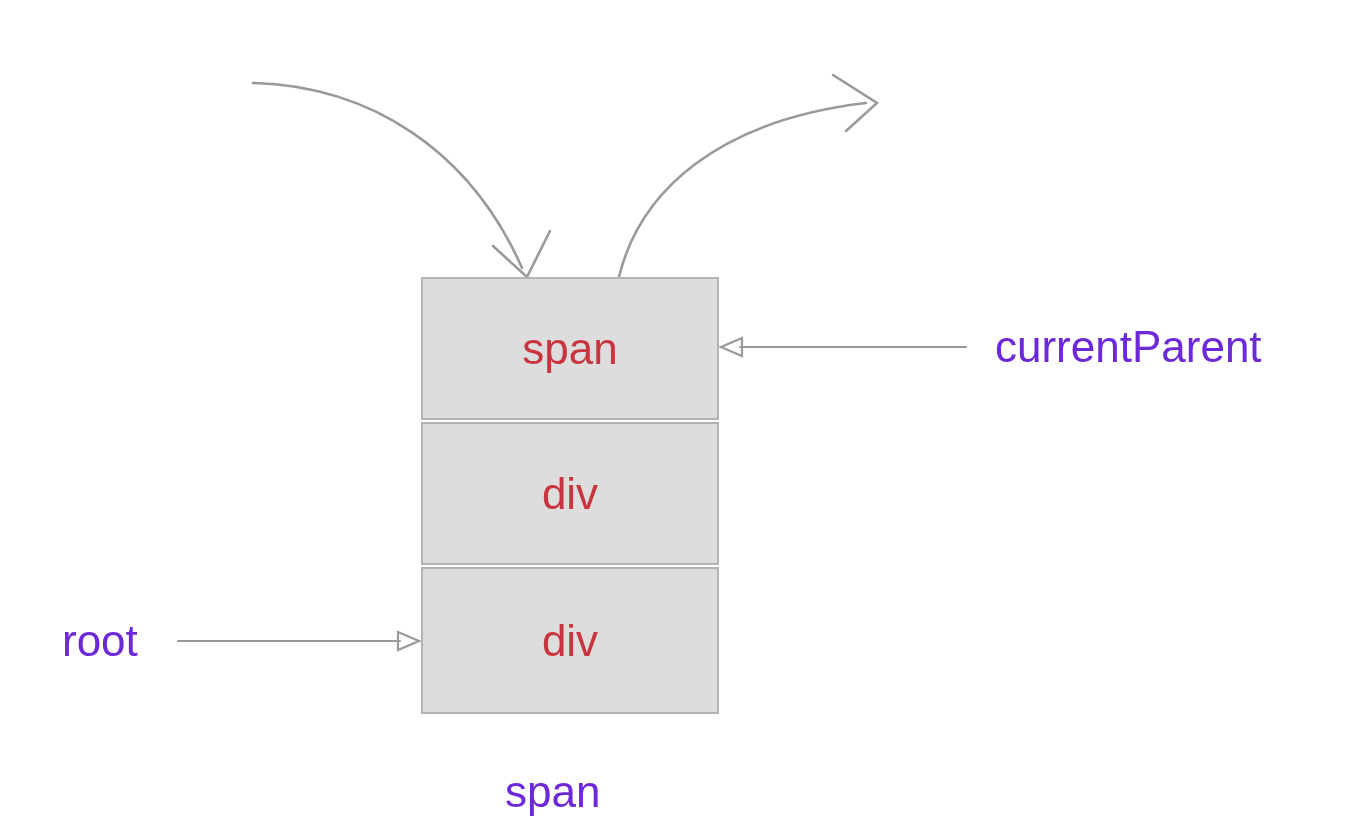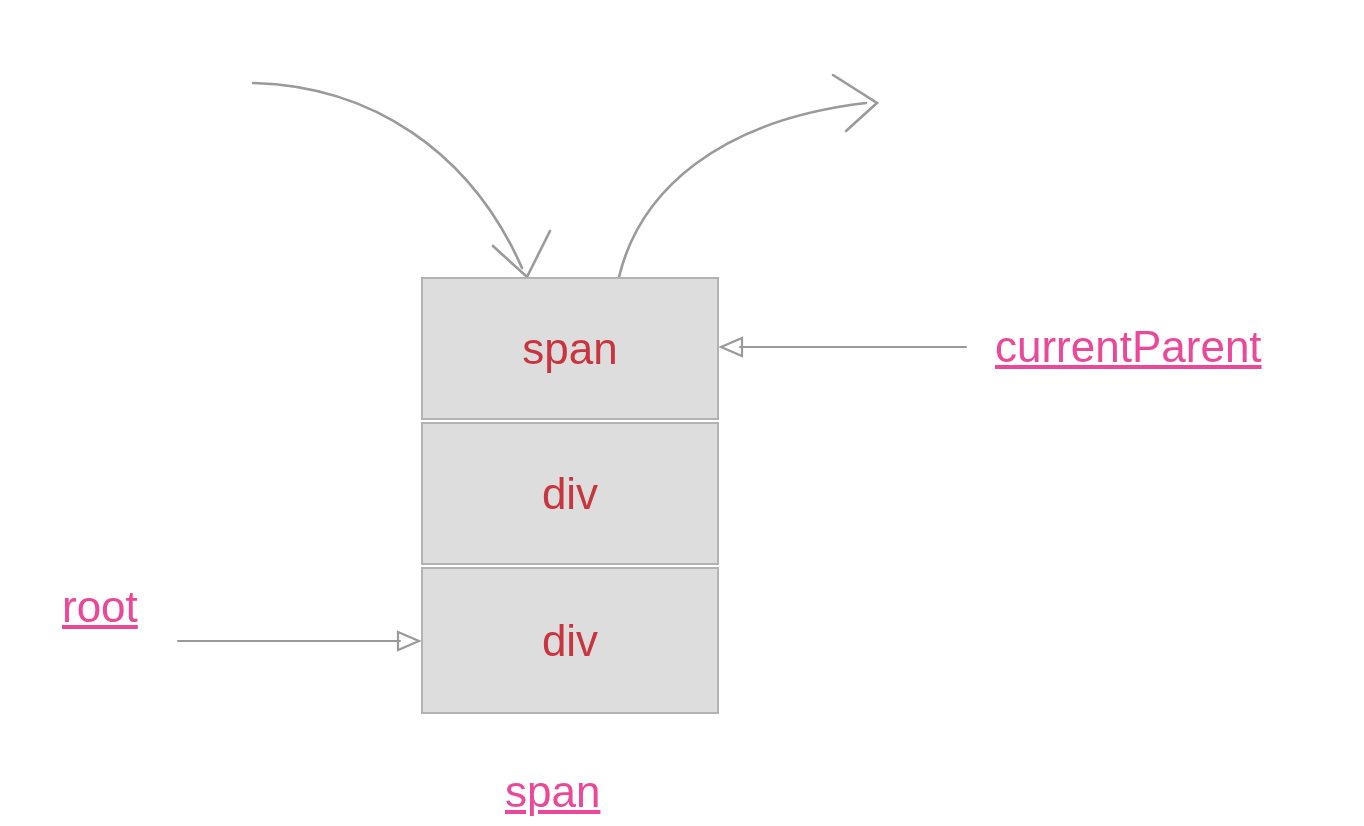--- a/index.html
+++ b/index.html
@@ -53,34 +53,33 @@
   .cell-label {
     color: #c8353f;
     font-family: "Liberation Sans", sans-serif;
     font-size: 44px;
     line-height: 1;
     letter-spacing: 0px;
     white-space: nowrap;
   }
   .float-label {
     position: absolute;
-    color: #ec4899;
+    color: #6d28d9;
     font-family: "Liberation Sans", sans-serif;
     font-size: 44px;
     line-height: 1;
     white-space: nowrap;
-    text-decoration: underline;
   }
   .label-currentparent {
     left: 995px;
     top: 325px;
   }
   .label-root {
     left: 62px;
-    top: 585px;
+    top: 619px;
   }
   .label-stack {
     left: 505px;
     top: 770px;
   }
 </style>
 </head>
 <body>
 
 <div id="canvas-root">

